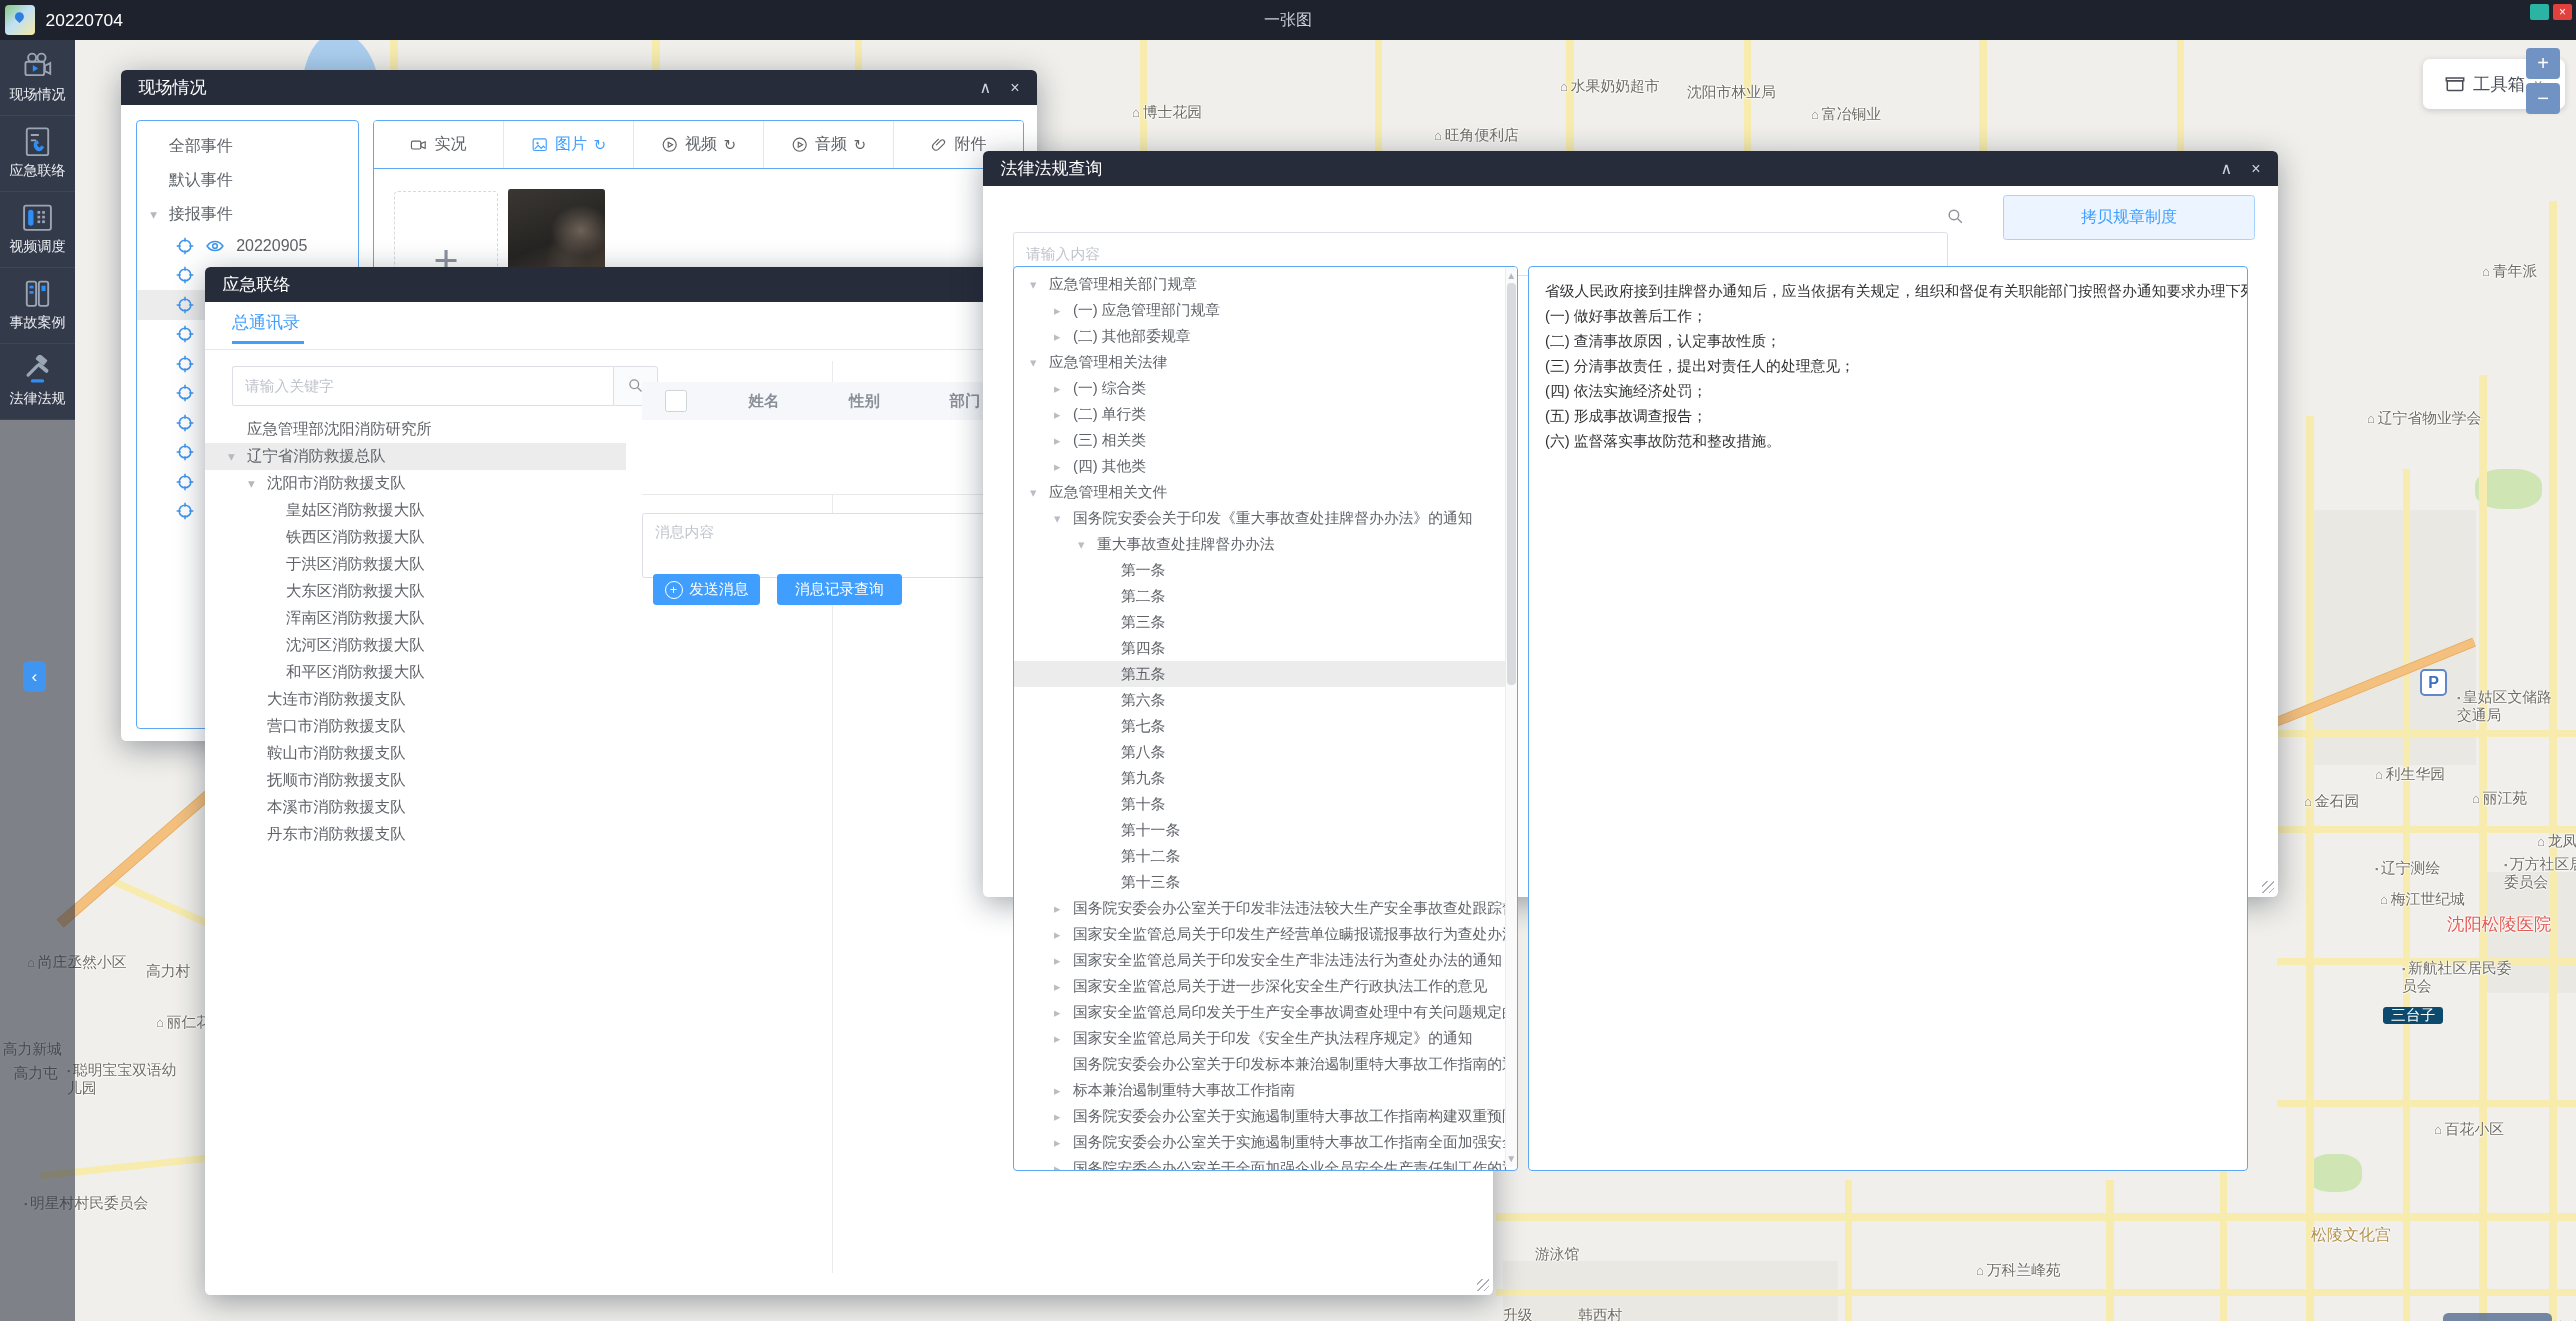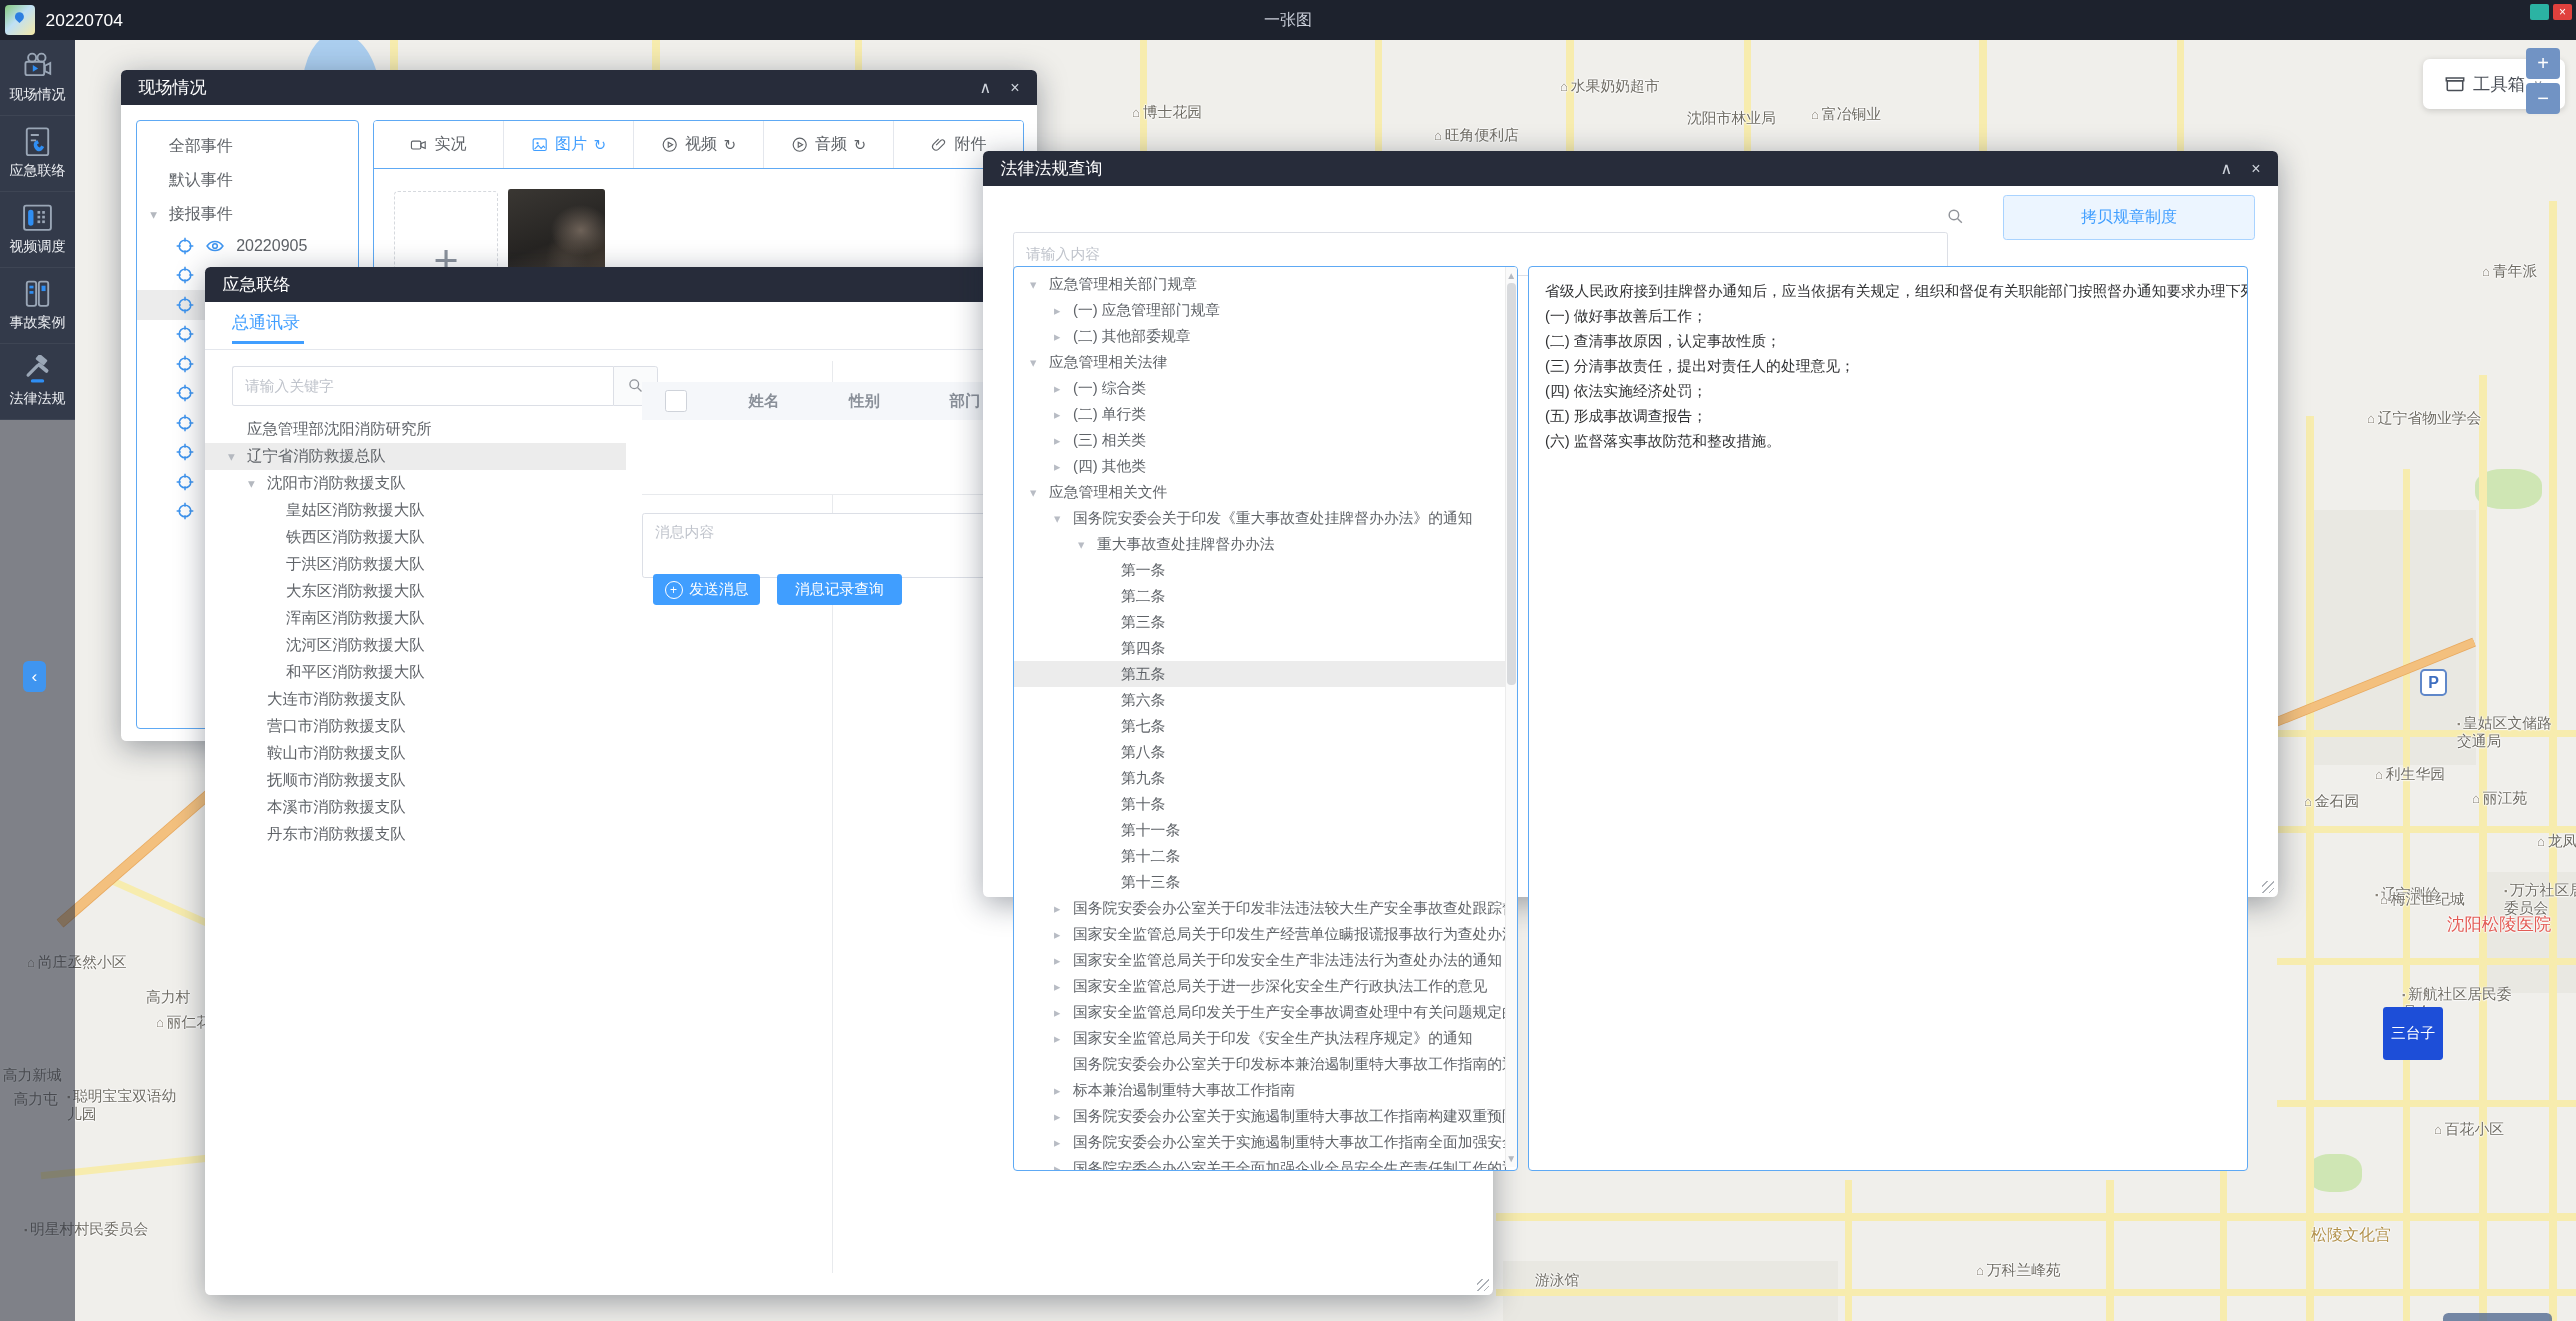--- a/index.html
+++ b/index.html
@@ -12,24 +12,24 @@
   #map{position:absolute;left:0;top:40px;width:2576px;height:1281px;background:#f0efeb;overflow:hidden;z-index:0;}
   .block{position:absolute;background:#e9e8e2;}
   .green{position:absolute;background:#cfe6b4;border-radius:40%;}
   .water{position:absolute;background:#abceef;border-radius:45% 55% 50% 50%;}
   .road{position:absolute;background:#f7ecae;}
   .hw{position:absolute;background:#f3c07e;box-shadow:0 0.7px 0 #e8a95f, 0 -0.7px 0 #e8a95f;}
   .maplabel{position:absolute;color:#6f6c64;font-size:14.8px;white-space:nowrap;
     text-shadow:0.7px 0 1.3px #fff,-0.7px 0 1.3px #fff,0 0.7px 1.3px #fff,0 -0.7px 1.3px #fff;line-height:17.4px;}
   .maplabel[data-type="poi"]::before{content:"⌂";color:#8a8478;margin-right:2.7px;font-size:13.4px;}
   .maplabel[data-type="dot"]::before{content:"▪";color:#8a8478;margin-right:2.7px;font-size:9.4px;vertical-align:1.3px;}
-  .maplabel[data-type="dot"],.maplabel[data-type="plain"]{white-space:normal;margin-top:26px;}
+  .maplabel[data-type="dot"],.maplabel[data-type="plain"]{white-space:normal;}
   .maplabel[data-type="red"]{color:#e25b55;font-size:17.4px;}
   .maplabel[data-type="gold"]{color:#b2914b;font-size:16px;}
-  .maplabel[data-type="badge"]{background:#1d4ed8;color:#fff;padding:18px 8px;border-radius:3.4px;text-shadow:none;font-size:14.8px;}
+  .maplabel[data-type="badge"]{background:#0c4a6e;color:#fff;padding:0 8px;border-radius:3.4px;text-shadow:none;font-size:14.8px;}
   .parking{position:absolute;width:23px;height:23px;background:#fff;border:2px solid #5f87c9;border-radius:4.7px;
     color:#3f6fc0;font-weight:bold;font-size:16px;display:flex;align-items:center;justify-content:center;}
   .scalebar{position:absolute;left:2443px;top:1273px;width:109px;height:31px;background:rgba(84,108,146,.8);
     border-radius:5.4px;color:#fff;font-size:14.8px;display:flex;align-items:center;justify-content:center;}
   
   #topbar{position:absolute;left:0;top:0;width:2576px;height:40px;background:#1d222d;z-index:50;display:flex;align-items:center;}
   #logo{width:29.5px;height:29.5px;margin-left:5.4px;border-radius:4px;
     background:linear-gradient(135deg,#86c97d 0%,#bfe0f5 45%,#f5e9a4 100%);position:relative;}
   #logo::after{content:"";position:absolute;left:10px;top:6.7px;width:9.4px;height:9.4px;border-radius:50% 50% 50% 0;
     background:#2d7fe0;transform:rotate(-45deg);}

